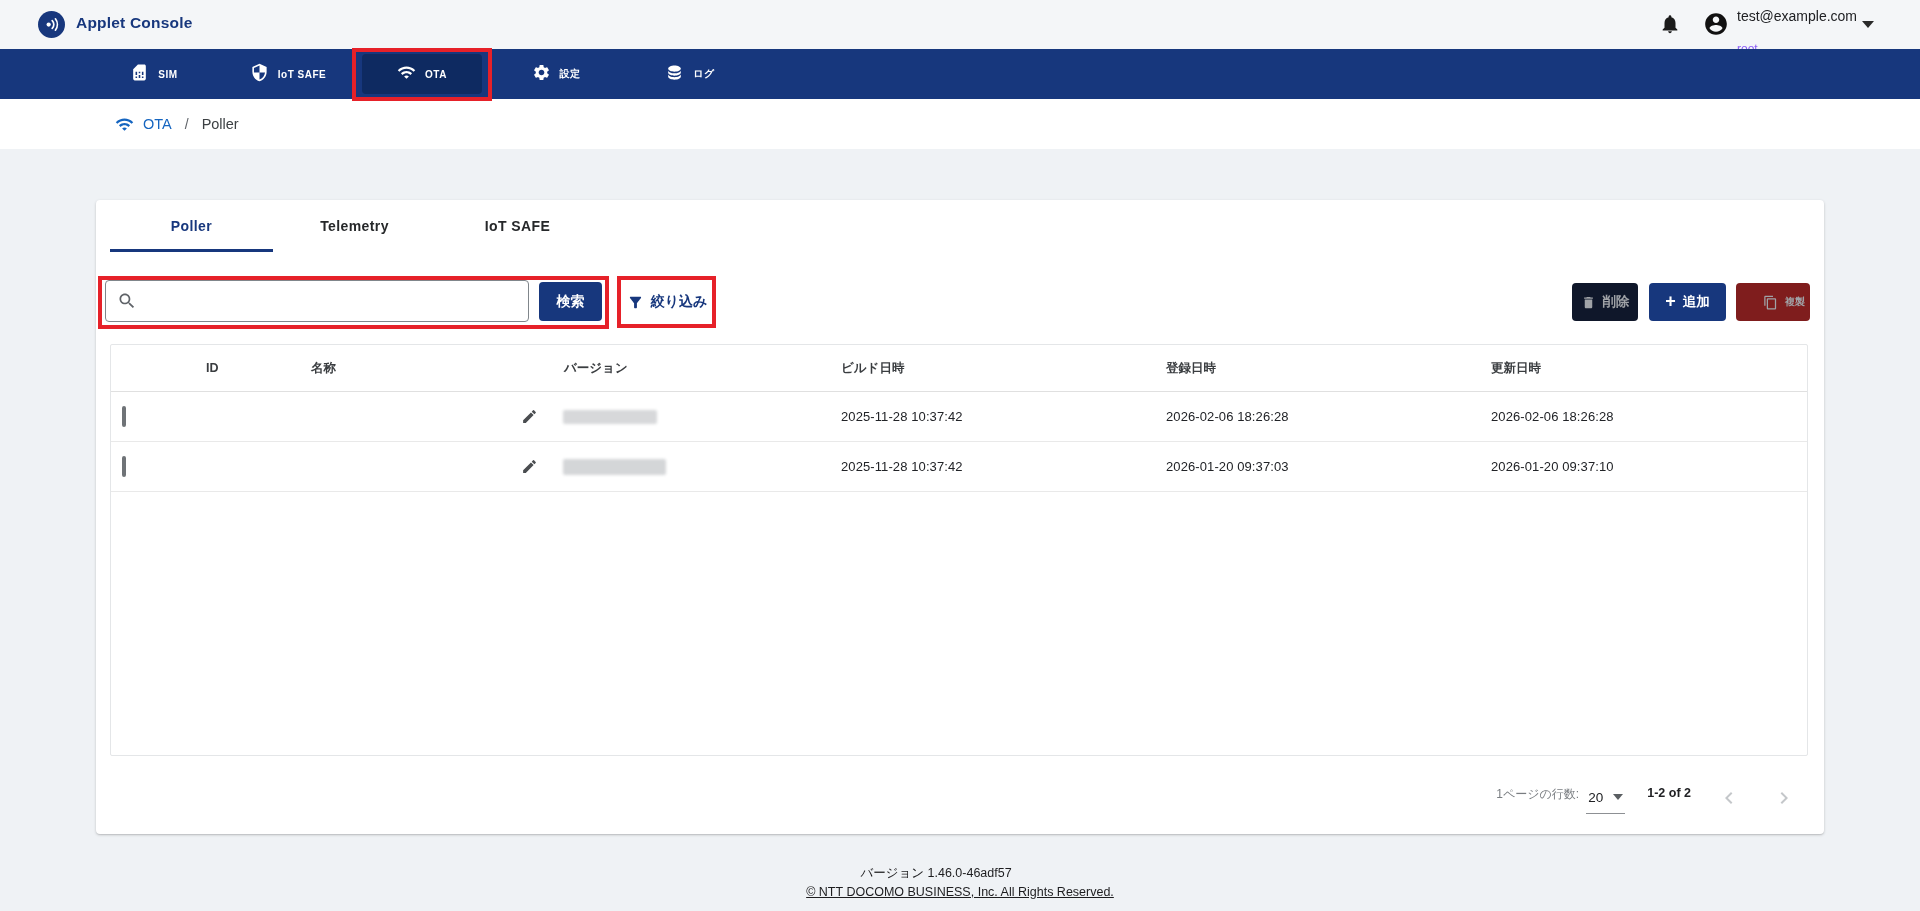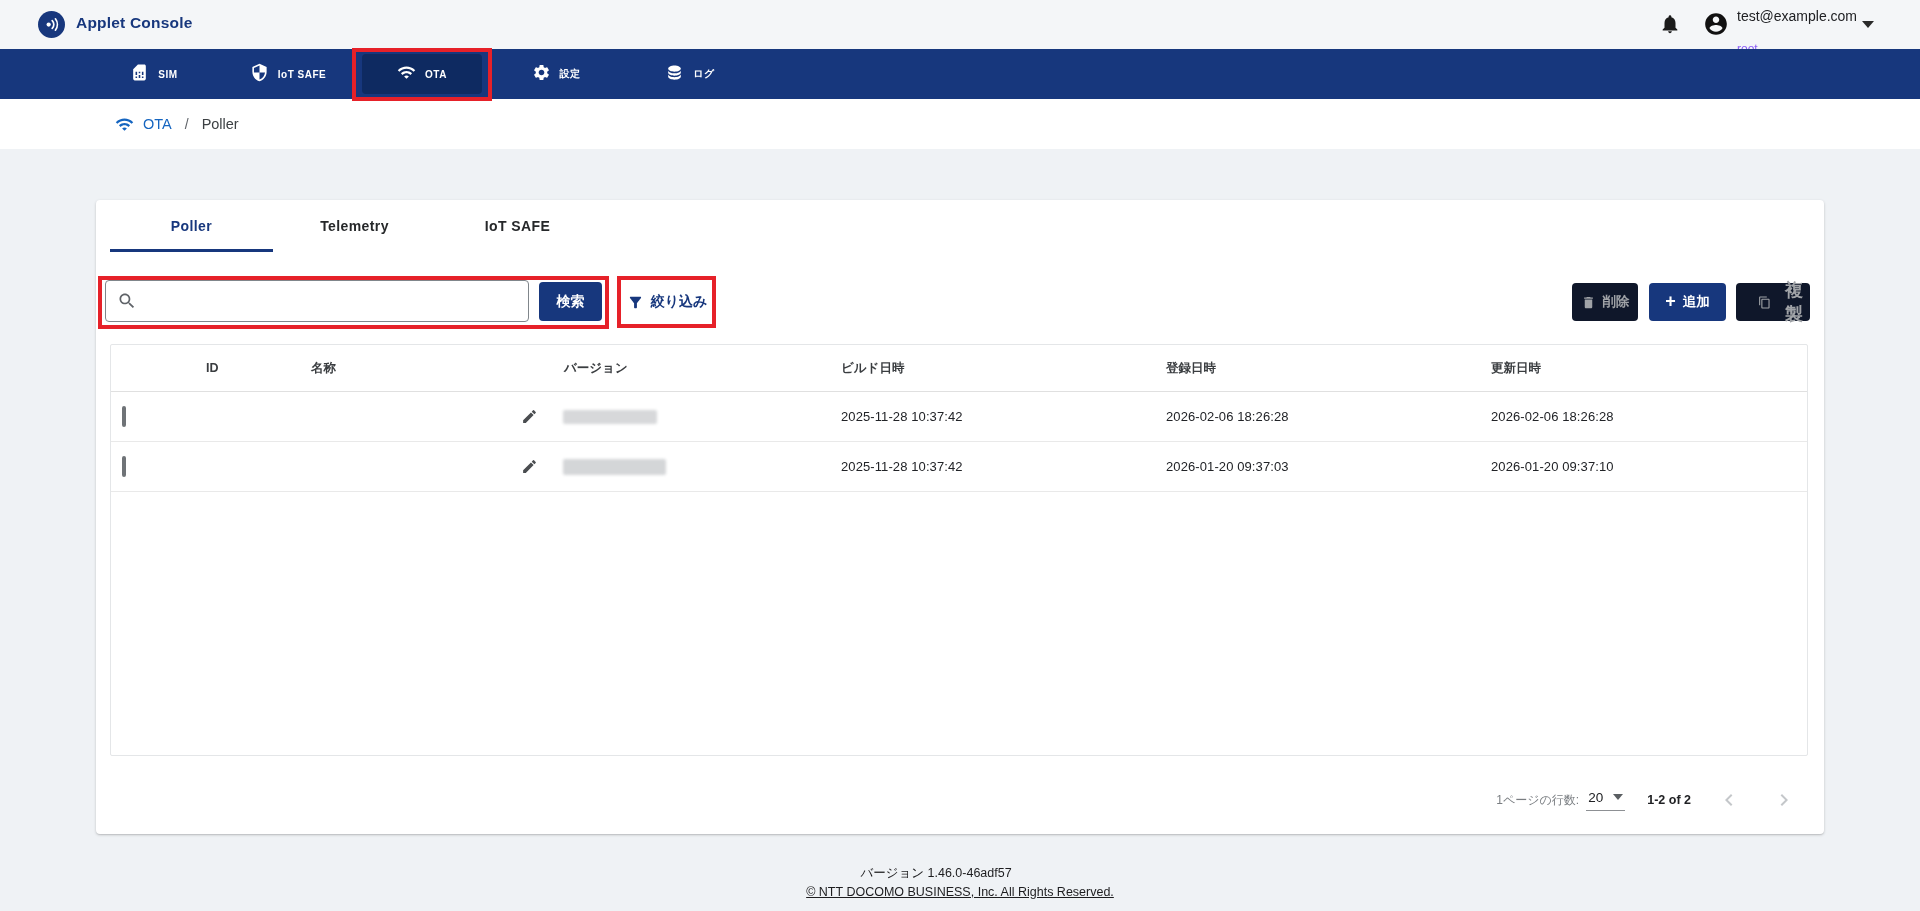--- a/index.html
+++ b/index.html
@@ -67,22 +67,22 @@
     color:#fff; font-size:14px; }
   .btn-filter { position:absolute; left:529px; top:82px; width:84px; height:40px; background:transparent;
     color:#17377d; font-size:14px; font-weight:700; }
   .btn-filter svg { width:17px; height:17px; fill:#17377d; }
   .btn-delete { position:absolute; left:1476px; top:83px; width:66px; height:38px; background:#0f172a;
     color:#a0a3a7; font-size:13.5px; cursor:default; }
   .btn-delete svg, .btn-copy svg { width:15px; height:15px; fill:#a0a3a7; }
   .btn-add { position:absolute; left:1553px; top:83px; width:77px; height:38px; background:#17377d;
     color:#fff; font-size:13.5px; }
   .btn-add .plus { font-size:18px; font-weight:700; line-height:1; margin-top:-2px; }
-  .btn-copy { position:absolute; left:1640px; top:83px; width:74px; height:38px; background:#0f172a;
-    color:#a0a3a7; font-size:18px; cursor:default;padding-left:22px; }
+  .btn-copy { position:absolute; left:1640px; top:83px; width:74px; height:38px; background:#7f1d1d;
+    color:#a0a3a7; font-size:10px; cursor:default;padding-left:22px; }
 
   
   .table-wrap { position:absolute; left:14px; top:144px; width:1698px; height:412px;
     border:1px solid #e4e6e8; border-radius:2px; background:#fff; overflow:hidden; }
   .trow { display:grid; grid-template-columns:75px 105px 220px 330px 325px 325px 1fr;
     align-items:center; }
   .thead { height:47px; border-bottom:1px solid #e0e0e0; }
   .thead .th { font-size:12.5px; font-weight:700; color:#3a3d40; }
   .tbody-row { height:50px; border-bottom:1px solid #e9e9e9; }
   .cell-pad { padding-left:20px; }
@@ -93,21 +93,21 @@
   .edit-ic { width:17px; height:17px; fill:#4a4d50; margin-left:10px; cursor:pointer; flex:none; }
   .redact { height:13px; border-radius:2px; filter:blur(1.6px); }
   .redact.r1-id { width:20px; background:#b9bcf0; margin-left:20px; }
   .redact.r1-name { width:57px; background:#d7d8da; margin-left:20px; }
   .redact.r1-ver { width:94px; background:#d7d8da; margin-left:25px; height:14px; }
   .redact.r2-id { width:11px; background:#cfd0e2; margin-left:22px; }
   .redact.r2-name { width:78px; background:#d4d6d8; margin-left:20px; height:15px; }
   .redact.r2-ver { width:103px; background:#d4d6d8; margin-left:25px; height:16px; }
 
   
-  .pagination { position:absolute; right:28px; top:586px; height:28px; display:flex; align-items:center; }
+  .pagination { position:absolute; right:28px; top:586px; height:28px; display:flex; }
   .pg-label { font-size:12px; color:#797d81; }
   .pg-select { display:flex; align-items:center; gap:10px; border-bottom:1px solid #8d9094;
     padding:0 2px 5px 2px; margin-left:7px; cursor:pointer; }
   .pg-select .pg-value { font-size:13.5px; color:#202124; }
   .pg-caret { width:0; height:0; border-left:5px solid transparent; border-right:5px solid transparent;
     border-top:6px solid #5a5e62; }
   .pg-range { font-size:12.5px; font-weight:700; color:#202124; margin-left:22px; }
   .pg-chevron { width:24px; height:24px; fill:#c4c7ca; cursor:default; }
   .pg-chevron.left { margin-left:26px; }
   .pg-chevron.right { margin-left:31px; }

